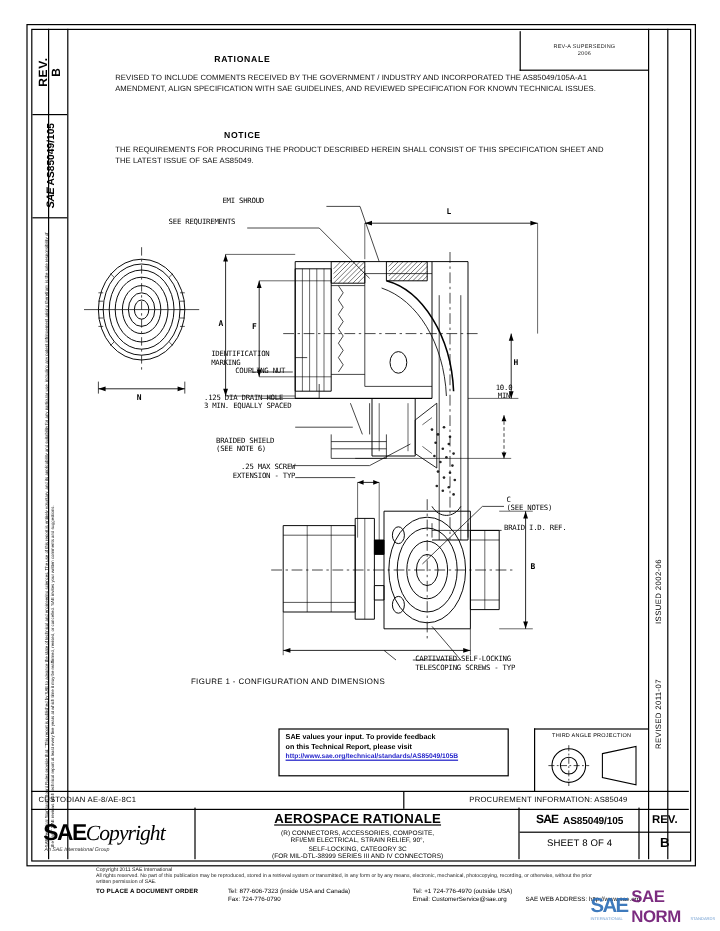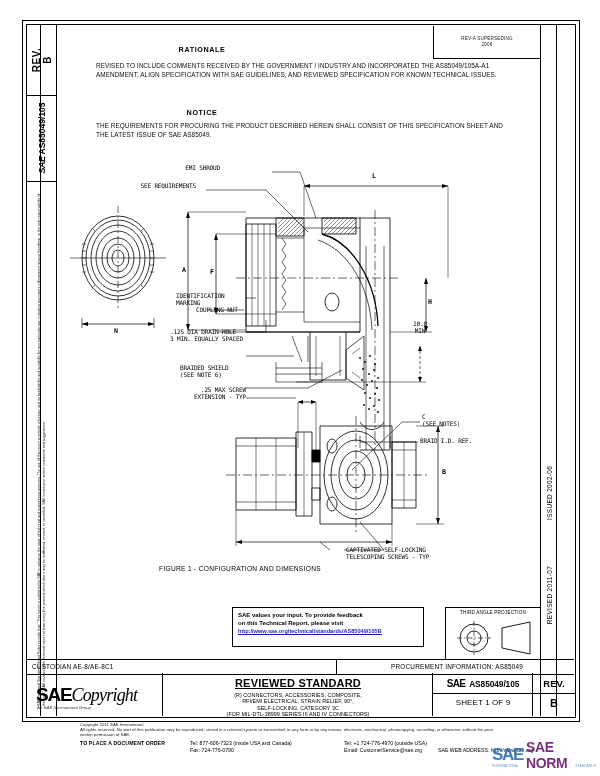--- a/index.html
+++ b/index.html
@@ -438,36 +438,36 @@
   <div class="tb">
     <div class="c1">
       <div class="sae-logo">
         <span class="s1">SAE</span>
         <span class="s2">Copyright</span>
       </div>
       <div class="sae-sub">An SAE International Group</div>
     </div>
 
     <div class="c2">
-      <div class="as-title">REVIEWED STANDARD</div>
+      <div class="as-title">AEROSPACE RATIONALE</div>
       <div class="as-desc">
         <div>(R) CONNECTORS, ACCESSORIES, COMPOSITE,</div>
         <div>RFI/EMI ELECTRICAL, STRAIN RELIEF, 90°,</div>
         <div>SELF-LOCKING, CATEGORY 3C</div>
         <div>(FOR MIL-DTL-38999 SERIES III AND IV CONNECTORS)</div>
       </div>
     </div>
 
     <div class="c3">
       <div class="c3-top">
         <span class="sl">SAE</span>
         <span class="num">AS85049/105</span>
       </div>
       <div class="c3-line"></div>
-      <div class="c3-sheet">SHEET 1 OF 9</div>
+      <div class="c3-sheet">SHEET 8 OF 4</div>
     </div>
 
     <div class="c4">
       <div class="c4-rev">REV.</div>
       <div class="c4-line"></div>
       <div class="c4-b">B</div>
     </div>
   </div>
 
   <div class="foot">

